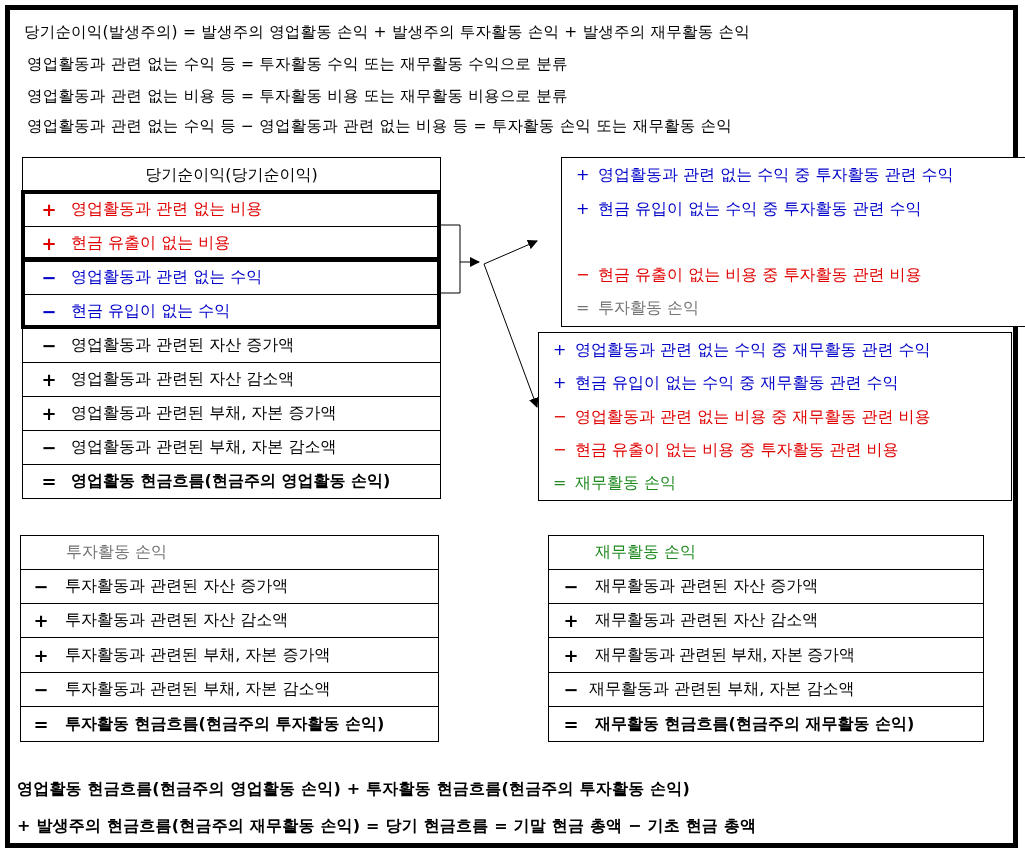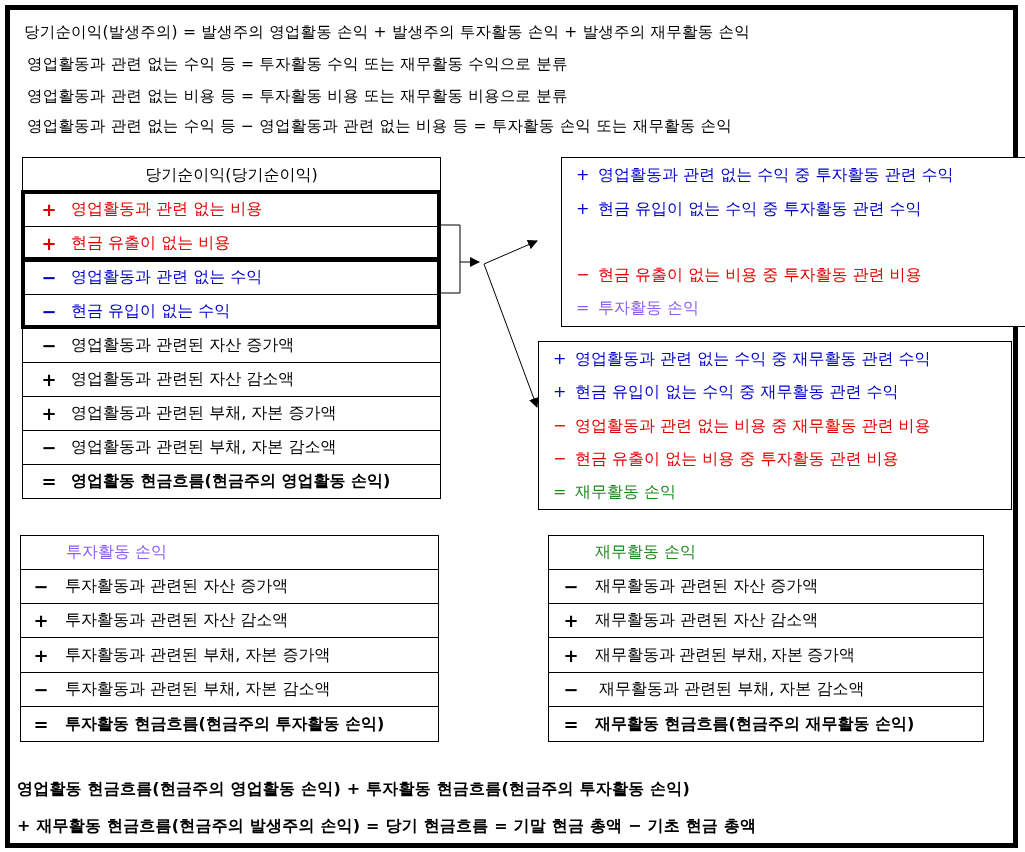--- a/index.html
+++ b/index.html
@@ -10,21 +10,21 @@
   .line { position:absolute; font-size:15.5px; white-space:nowrap; letter-spacing:0.2px; }
   .tbl { position:absolute; border:1px solid #000; background:#fff; }
   .row { position:absolute; left:0; right:0; border-top:1px solid #000;
          font-size:16px; white-space:nowrap; display:flex; align-items:center; }
   .row .sign { display:inline-block; width:24px; text-align:center; font-weight:bold; font-size:18px; }
   .row .txt { margin-left:22px; }
   .hdr { position:absolute; left:0; right:0; top:0; font-size:16px; display:flex; align-items:center; justify-content:center; }
   .thick { position:absolute; border:4px solid #000; box-sizing:border-box; }
   .red { color:#e00000; }
   .blue { color:#0000c8; }
-  .purple { color:#8b5cf6; }
+  .purple { color:#737373; }
   .green { color:#1f8a1f; }
   .bold { font-weight:bold; }
   .rbox { position:absolute; border:1px solid #000; background:#fff; }
   .rline { position:absolute; left:14px; font-size:16px; white-space:nowrap; }
   .rline .sg { display:inline-block; width:22px; }
   svg.conn { position:absolute; left:0; top:0; overflow:visible; }
 </style>
 </head>
 <body>
 
@@ -91,21 +91,21 @@
   <line x1="484" y1="264" x2="537" y2="407" stroke="#000" stroke-width="1" marker-end="url(#ah)"></line>
 </svg>
 
 <div class="rbox" style="left:561px;top:157px;width:472px;height:168px;">
   <div class="rline blue" style="top:7px;"><span class="sg">+</span><span>영업활동과 관련 없는 수익 중 투자활동 관련 수익</span></div>
   <div class="rline blue" style="top:41px;"><span class="sg">+</span><span>현금 유입이 없는 수익 중 투자활동 관련 수익</span></div>
   <div class="rline red" style="top:107px;"><span class="sg">−</span><span>현금 유출이 없는 비용 중 투자활동 관련 비용</span></div>
   <div class="rline purple" style="top:140px;"><span class="sg">=</span><span>투자활동 손익</span></div>
 </div>
 
-<div class="rbox" style="left:538px;top:341px;width:472px;height:167px;">
+<div class="rbox" style="left:538px;top:332px;width:472px;height:167px;">
   <div class="rline blue" style="top:7px;"><span class="sg">+</span><span>영업활동과 관련 없는 수익 중 재무활동 관련 수익</span></div>
   <div class="rline blue" style="top:40px;"><span class="sg">+</span><span>현금 유입이 없는 수익 중 재무활동 관련 수익</span></div>
   <div class="rline red" style="top:74px;"><span class="sg">−</span><span>영업활동과 관련 없는 비용 중 재무활동 관련 비용</span></div>
   <div class="rline red" style="top:107px;"><span class="sg">−</span><span>현금 유출이 없는 비용 중 투자활동 관련 비용</span></div>
   <div class="rline green" style="top:140px;"><span class="sg">=</span><span>재무활동 손익</span></div>
 </div>
 
 <div class="tbl" style="left:20px;top:535px;width:417px;height:205px;">
   <div class="hdr purple" style="height:33px;justify-content:flex-start;padding-left:45px;">투자활동 손익</div>
   <div class="row" style="top:33px;height:33px;">
@@ -139,22 +139,22 @@
   <div class="row" style="top:67px;height:33px;">
     <span class="sign" style="margin-left:10px;">+</span>
     <span style="margin-left:12px;">재무활동과 관련된 자산 감소액</span>
   </div>
   <div class="row" style="top:101px;height:34px;">
     <span class="sign" style="margin-left:10px;">+</span>
     <span style="margin-left:12px;font-family:Liberation Serif, serif;">재무활동과 관련된 부채, 자본 증가액</span>
   </div>
   <div class="row" style="top:136px;height:33px;">
     <span class="sign" style="margin-left:10px;">−</span>
-    <span style="margin-left:16px;">재무활동과 관련된 부채, 자본 감소액</span>
+    <span style="margin-left:6px;">재무활동과 관련된 부채, 자본 감소액</span>
   </div>
   <div class="row bold" style="top:170px;height:34px;">
     <span class="sign" style="margin-left:10px;">=</span>
     <span style="margin-left:12px;">재무활동 현금흐름(현금주의 재무활동 손익)</span>
   </div>
 </div>
 
 <div class="line bold" style="left:17px;top:779px;font-size:16px;">영업활동 현금흐름(현금주의 영업활동 손익) + 투자활동 현금흐름(현금주의 투자활동 손익)</div>
-<div class="line bold" style="left:17px;top:816px;font-size:16px;">+ 재무활동 현금흐름(현금주의 발생주의 손익) = 당기 현금흐름 = 기말 현금 총액 − 기초 현금 총액</div>
+<div class="line bold" style="left:17px;top:816px;font-size:16px;">+ 발생주의 현금흐름(현금주의 재무활동 손익) = 당기 현금흐름 = 기말 현금 총액 − 기초 현금 총액</div>
 
 </body></html>

